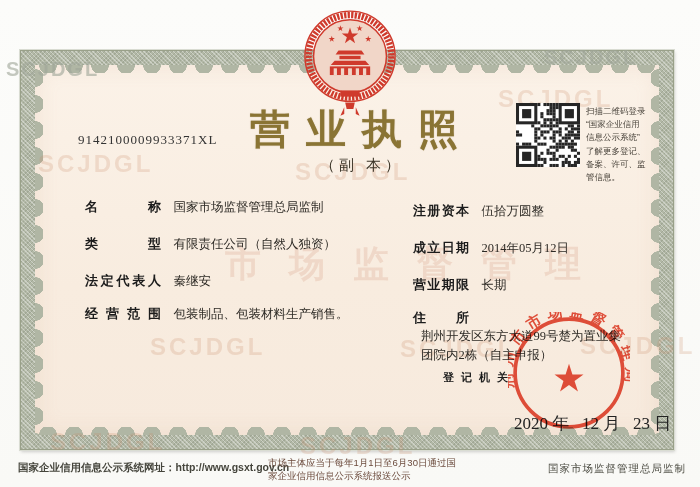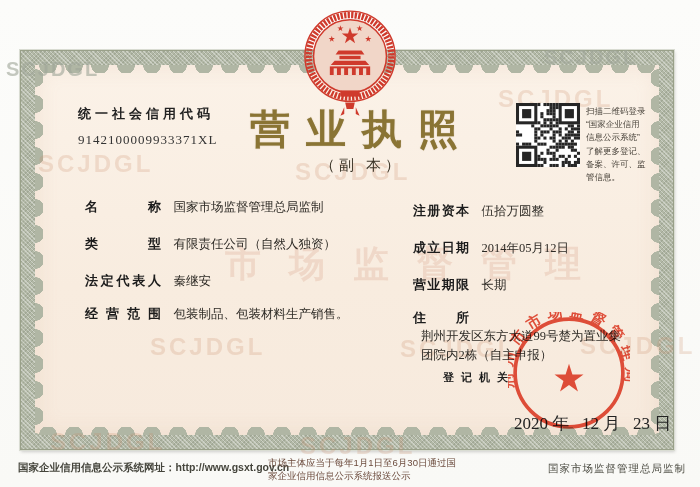--- a/index.html
+++ b/index.html
@@ -65,21 +65,20 @@
     <span class="wm" style="left:18px;top:100px;">SCJDGL</span>
     <span class="wm" style="left:275px;top:108px;">SCJDGL</span>
     <span class="wm" style="left:478px;top:35px;">SCJDGL</span>
     <span class="wm" style="left:130px;top:283px;">SCJDGL</span>
     <span class="wm" style="left:380px;top:285px;">SCJDGL</span>
     <span class="wm" style="left:560px;top:282px;">SCJDGL</span>
     <span class="wm" style="left:30px;top:378px;">SCJDGL</span>
     <span class="wm" style="left:280px;top:382px;">SCJDGL</span>
     <span class="wm-big" style="left:205px;top:190px;">市场监督管理</span>
 
-    <div class="credit-label">统一社会信用代码</div>
     <div class="credit-code">9142100009933371XL</div>
     <div class="title">营业执照</div>
     <div class="subtitle">（副  本）</div>
     <div class="qr"><svg width="64" height="64" viewBox="0 0 63 63">
           <rect width="100%" height="100%" fill="#fff"></rect>
           <rect x="21" y="0" width="3" height="3" fill="#262626"></rect>
           <rect x="27" y="0" width="3" height="3" fill="#262626"></rect>
           <rect x="30" y="0" width="3" height="3" fill="#262626"></rect>
           <rect x="33" y="0" width="3" height="3" fill="#262626"></rect>
           <rect x="36" y="0" width="3" height="3" fill="#262626"></rect>

